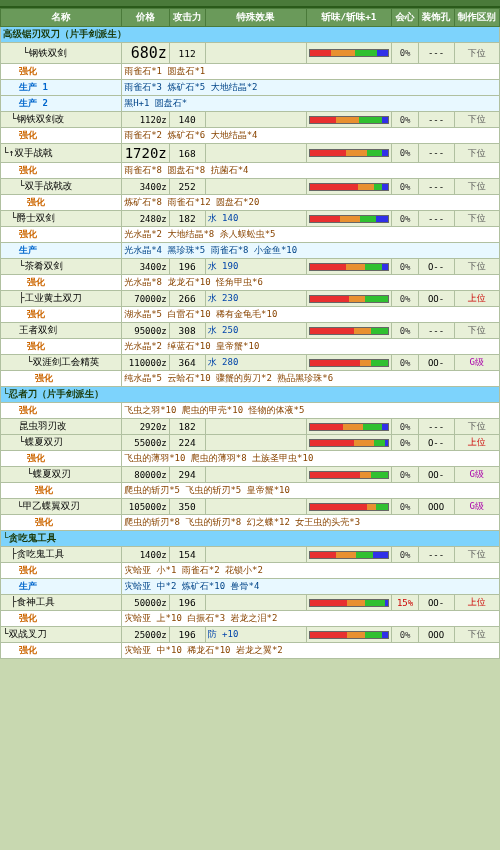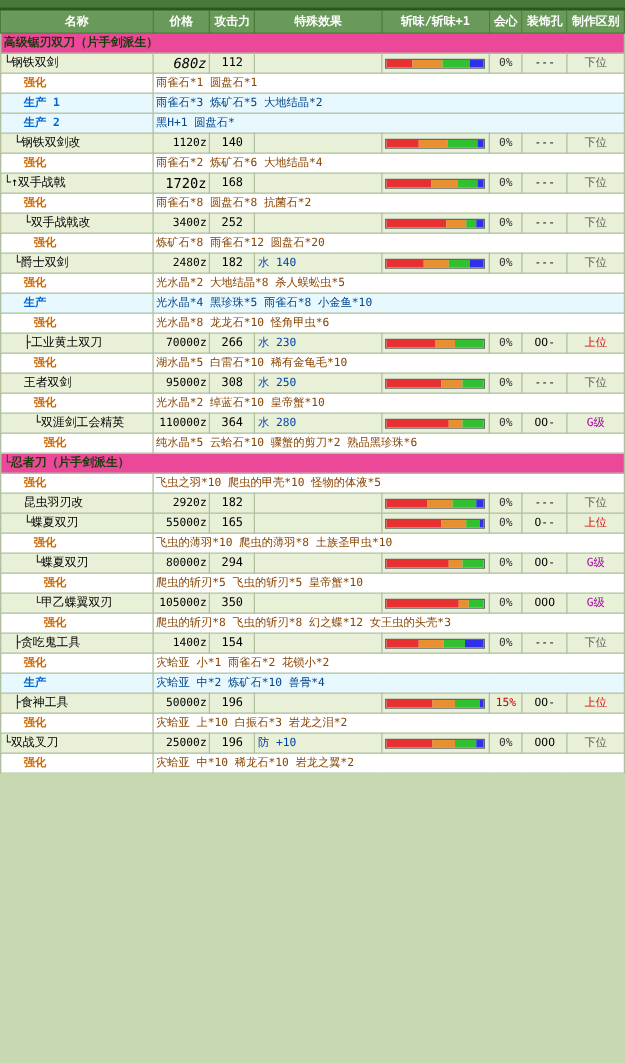--- a/index.html
+++ b/index.html
@@ -44,21 +44,21 @@
     tbody tr.item-main {
       background: #e8f0d8;
     }
     tbody tr.item-enhance {
       background: #ffffff;
     }
     tbody tr.item-produce {
       background: #e8f8ff;
     }
     tbody tr.category-header {
-      background: #ec4899;
+      background: #7dd3fc;
       font-weight: bold;
     }
     td {
       border: 1px solid #b0c0a0;
       padding: 1px 2px;
       vertical-align: middle;
       white-space: nowrap;
     }
     .name-cell {
       text-align: left;
@@ -104,22 +104,22 @@
         <th>会心</th>
         <th>装饰孔</th>
         <th>制作区别</th>
       </tr>
     </thead>
     <tbody id="table-body">
     <tr class="category-header">
           <td colspan="8" class="name-cell" style="padding-left:2px;color:#1a3a0a;font-weight:bold;">高级锯刃双刀（片手剑派生）</td>
         </tr>
         <tr class="item-main">
-    <td class="name-cell" style="padding-left:2px;margin-top:34px;">└钢铁双剑</td>
-    <td class="price-cell" style="font-size:11px;font-style:italic;">680z</td>
+    <td class="name-cell" style="padding-left:22px;margin-top:34px;">└钢铁双剑</td>
+    <td class="price-cell" style="font-size:15px;">680z</td>
     <td class="atk-cell">112</td>
     <td class="effect-cell" style="color:#0044aa;font-size:9px;"></td>
     <td>
             <div style="display:flex;height:8px;width:80px;border:1px solid #666;overflow:hidden;">
               <div style="width:22.1px;height:100%;background:#e83030;"></div>
               <div style="width:24.8px;height:100%;background:#e89030;"></div>
               <div style="width:22.1px;height:100%;background:#30c030;"></div>
               <div style="width:11.0px;height:100%;background:#3030e8;"></div>
             </div>
           </td>
@@ -155,38 +155,38 @@
     <td class="heart-cell" style="color:#333;font-size:9px;">0%</td>
     <td class="craft-cell" style="font-size:9px;">---</td>
     <td class="rank-cell rank-low">下位</td>
   </tr>
         <tr class="item-enhance">
       <td class="name-cell" style="padding-left:18px;"><span class="tag-enhance">强化</span></td>
       <td colspan="7" class="effect-cell" style="color:#884400;font-size:9px;">雨雀石*2 炼矿石*6 大地结晶*4</td>
     </tr>
         <tr class="item-main">
     <td class="name-cell" style="">└↑双手战戟</td>
-    <td class="price-cell" style="font-size:11px;">1720z</td>
+    <td class="price-cell" style="font-size:14px;">1720z</td>
     <td class="atk-cell">168</td>
     <td class="effect-cell" style="color:#0044aa;font-size:9px;"></td>
     <td>
             <div style="display:flex;height:8px;width:80px;border:1px solid #666;overflow:hidden;">
               <div style="width:37.3px;height:100%;background:#e83030;"></div>
               <div style="width:21.3px;height:100%;background:#e89030;"></div>
               <div style="width:16.0px;height:100%;background:#30c030;"></div>
               <div style="width:5.3px;height:100%;background:#3030e8;"></div>
             </div>
           </td>
     <td class="heart-cell" style="color:#333;font-size:9px;">0%</td>
     <td class="craft-cell" style="font-size:9px;">---</td>
     <td class="rank-cell rank-low">下位</td>
   </tr>
         <tr class="item-enhance">
       <td class="name-cell" style="padding-left:18px;"><span class="tag-enhance">强化</span></td>
-      <td colspan="7" class="effect-cell" style="color:#884400;font-size:9px;">雨雀石*8 圆盘石*8 抗菌石*2</td>
+      <td colspan="7" class="effect-cell" style="color:#884400;font-size:9px;">雨雀石*8 圆盘石*8 抗菌石*4</td>
     </tr>
         <tr class="item-main">
     <td class="name-cell" style="padding-left:18px;">└双手战戟改</td>
     <td class="price-cell" style="font-size:9px;">3400z</td>
     <td class="atk-cell">252</td>
     <td class="effect-cell" style="color:#0044aa;font-size:9px;"></td>
     <td>
             <div style="display:flex;height:8px;width:80px;border:1px solid #666;overflow:hidden;">
               <div style="width:49.7px;height:100%;background:#e83030;"></div>
               <div style="width:16.6px;height:100%;background:#e89030;"></div>
@@ -220,20 +220,37 @@
     <td class="rank-cell rank-low">下位</td>
   </tr>
         <tr class="item-enhance">
       <td class="name-cell" style="padding-left:18px;"><span class="tag-enhance">强化</span></td>
       <td colspan="7" class="effect-cell" style="color:#884400;font-size:9px;">光水晶*2 大地结晶*8 杀人蜈蚣虫*5</td>
     </tr>
         <tr class="item-produce">
       <td class="name-cell" style="padding-left:18px;"><span class="tag-produce">生产</span></td>
       <td colspan="7" class="effect-cell" style="color:#004488;font-size:9px;">光水晶*4 黑珍珠*5 雨雀石*8 小金鱼*10</td>
     </tr>
+        <tr class="item-main">
+    <td class="name-cell" style="padding-left:18px;">└茶肴双剑</td>
+    <td class="price-cell" style="font-size:9px;">3400z</td>
+    <td class="atk-cell">196</td>
+    <td class="effect-cell" style="color:#0044aa;font-size:9px;">水 190</td>
+    <td>
+            <div style="display:flex;height:8px;width:80px;border:1px solid #666;overflow:hidden;">
+              <div style="width:37.1px;height:100%;background:#e83030;"></div>
+              <div style="width:20.0px;height:100%;background:#e89030;"></div>
+              <div style="width:17.1px;height:100%;background:#30c030;"></div>
+              <div style="width:5.7px;height:100%;background:#3030e8;"></div>
+            </div>
+          </td>
+    <td class="heart-cell" style="color:#333;font-size:9px;">0%</td>
+    <td class="craft-cell" style="font-size:9px;">O--</td>
+    <td class="rank-cell rank-low">下位</td>
+  </tr>
         <tr class="item-enhance">
       <td class="name-cell" style="padding-left:26px;"><span class="tag-enhance">强化</span></td>
       <td colspan="7" class="effect-cell" style="color:#884400;font-size:9px;margin-left:32px;">光水晶*8 龙龙石*10 怪角甲虫*6</td>
     </tr>
         <tr class="item-main">
     <td class="name-cell" style="padding-left:18px;">├工业黄土双刀</td>
     <td class="price-cell" style="font-size:9px;">70000z</td>
     <td class="atk-cell">266</td>
     <td class="effect-cell" style="color:#0044aa;font-size:9px;">水 230</td>
     <td>
@@ -311,21 +328,21 @@
               <div style="width:5.7px;height:100%;background:#3030e8;"></div>
             </div>
           </td>
     <td class="heart-cell" style="color:#333;font-size:9px;">0%</td>
     <td class="craft-cell" style="font-size:9px;">---</td>
     <td class="rank-cell rank-low">下位</td>
   </tr>
         <tr class="item-main">
     <td class="name-cell" style="padding-left:18px;">└蝶夏双刃</td>
     <td class="price-cell" style="font-size:9px;">55000z</td>
-    <td class="atk-cell">165</td>
+    <td class="atk-cell">224</td>
     <td class="effect-cell" style="color:#0044aa;font-size:9px;"></td>
     <td>
             <div style="display:flex;height:8px;width:80px;border:1px solid #666;overflow:hidden;">
               <div style="width:45.7px;height:100%;background:#e83030;"></div>
               <div style="width:20.0px;height:100%;background:#e89030;"></div>
               <div style="width:11.4px;height:100%;background:#30c030;"></div>
               <div style="width:2.9px;height:100%;background:#3030e8;"></div>
             </div>
           </td>
     <td class="heart-cell" style="color:#333;font-size:9px;">0%</td>
@@ -350,39 +367,42 @@
           </td>
     <td class="heart-cell" style="color:#333;font-size:9px;">0%</td>
     <td class="craft-cell" style="font-size:9px;">OO-</td>
     <td class="rank-cell rank-god">G级</td>
   </tr>
         <tr class="item-enhance">
       <td class="name-cell" style="padding-left:34px;"><span class="tag-enhance">强化</span></td>
       <td colspan="7" class="effect-cell" style="color:#884400;font-size:9px;">爬虫的斩刃*5 飞虫的斩刃*5 皇帝蟹*10</td>
     </tr>
         <tr class="item-main">
-    <td class="name-cell" style="padding-left:26px;font-family:Liberation Mono, monospace;">└甲乙蝶翼双刃</td>
+    <td class="name-cell" style="padding-left:16px;font-family:Liberation Mono, monospace;">└甲乙蝶翼双刃</td>
     <td class="price-cell" style="font-size:9px;">105000z</td>
     <td class="atk-cell">350</td>
     <td class="effect-cell" style="color:#0044aa;font-size:9px;"></td>
     <td>
             <div style="display:flex;height:8px;width:80px;border:1px solid #666;overflow:hidden;">
               <div style="width:59.3px;height:100%;background:#e83030;"></div>
               <div style="width:8.9px;height:100%;background:#e89030;"></div>
               <div style="width:11.9px;height:100%;background:#30c030;"></div>
             </div>
           </td>
     <td class="heart-cell" style="color:#333;font-size:9px;">0%</td>
     <td class="craft-cell" style="font-size:9px;">OOO</td>
     <td class="rank-cell rank-god">G级</td>
   </tr>
         <tr class="item-enhance">
       <td class="name-cell" style="padding-left:34px;"><span class="tag-enhance">强化</span></td>
       <td colspan="7" class="effect-cell" style="color:#884400;font-size:9px;">爬虫的斩刃*8 飞虫的斩刃*8 幻之蝶*12 女王虫的头壳*3</td>
     </tr>
+        <tr class="category-header">
+          <td colspan="8" class="name-cell" style="padding-left:2px;color:#1a3a0a;font-weight:bold;">└贪吃鬼工具</td>
+        </tr>
         <tr class="item-main">
     <td class="name-cell" style="padding-left:10px;">├贪吃鬼工具</td>
     <td class="price-cell" style="font-size:9px;">1400z</td>
     <td class="atk-cell">154</td>
     <td class="effect-cell" style="color:#0044aa;font-size:9px;"></td>
     <td>
             <div style="display:flex;height:8px;width:80px;border:1px solid #666;overflow:hidden;">
               <div style="width:26.7px;height:100%;background:#e83030;"></div>
               <div style="width:20.7px;height:100%;background:#e89030;"></div>
               <div style="width:17.8px;height:100%;background:#30c030;"></div>

